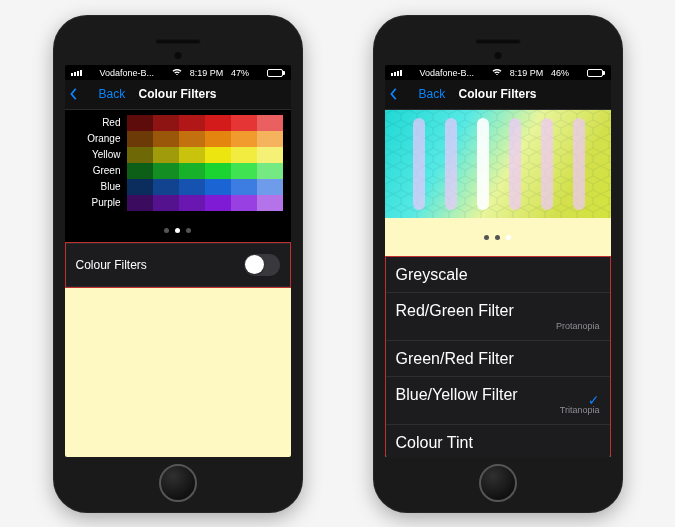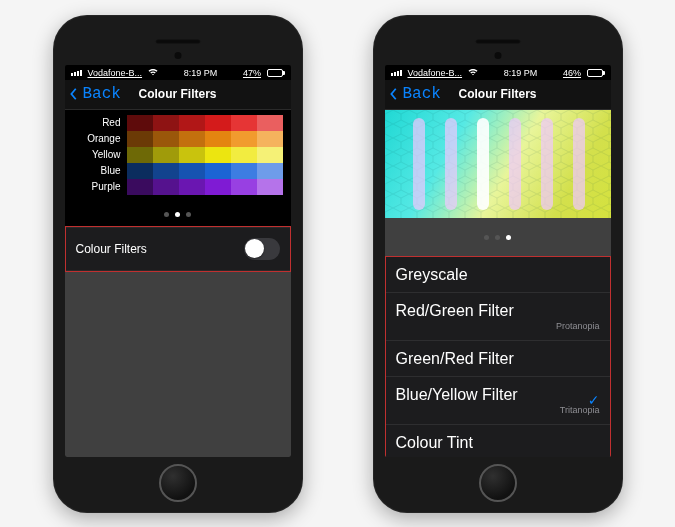--- a/index.html
+++ b/index.html
@@ -65,21 +65,21 @@
     }
     .status-bar {
       display: flex;
       align-items: center;
       justify-content: space-between;
       padding: 3px 6px 1px;
       font-size: 9px;
       color: #fff;
       height: 15px;
     }
-    .status-left, .status-right { display: flex; align-items: center; gap: 6px; text-decoration: underline; }
+    .status-left, .status-right { display: flex; align-items: center; gap: 18px; }
     .signal { display: inline-flex; align-items: flex-end; gap: 1px; }
     .signal i { width: 2px; background: #fff; display:block; }
     .signal i:nth-child(1){height:3px}
     .signal i:nth-child(2){height:4px}
     .signal i:nth-child(3){height:5px}
     .signal i:nth-child(4){height:6px}
     .wifi-icon svg { width: 10px; height: 8px; }
     .battery { display:inline-flex; align-items:center; }
     .battery-body { width: 16px; height: 8px; border: 1px solid #fff; border-radius: 2px; position: relative; padding:1px; }
     .battery-cap { width:1.5px; height:4px; background:#fff; border-radius:0 1px 1px 0; }
@@ -87,38 +87,37 @@
     .nav-bar {
       display: flex;
       align-items: center;
       height: 30px;
       position: relative;
       border-bottom: 0.5px solid #2a2a2a;
       background: #121212;
     }
     .back-btn {
       color: #0a84ff;
-      font-size: 16px;
+      font-size: 12px;
       display: flex;
       align-items: center;
       padding-left: 4px;
-      gap: 4px;
-      font-family: Liberation Mono, monospace;
+      gap: 20px;
     }
     .back-btn svg { width:10px; height:14px; }
     .nav-title {
       position: absolute;
       left: 0; right: 0;
       text-align: center;
       color: #fff;
       font-size: 12px;
       font-weight: 600;
       pointer-events: none;
     }
-    .content { flex: 1; overflow: hidden; background:#404040; }
+    .content { flex: 1; overflow: hidden; background:#fef9c3; }
     
     .swatch-area { background:#000; padding: 5px 8px 0 8px; }
     .swatch-row { display:flex; align-items:center; justify-content:flex-end; height:16px; }
     .swatch-label { color:#fff; font-size:10px; width:50px; text-align:right; padding-right:6px; }
     .sw { width:26px; height:16px; }
     .dots { text-align:center; padding:8px 0 6px; }
     .dots span { display:inline-block; width:5px; height:5px; border-radius:50%; background:#555; margin:0 3px; }
     .dots span.active { background:#fff; }
     .toggle-row {
       display:flex; align-items:center; justify-content:space-between;
@@ -223,20 +222,29 @@
             <div class="swatch-row">
               <div class="swatch-label">Yellow</div>
               <div class="sw" style="background: rgb(110, 105, 6);"></div>
               <div class="sw" style="background: rgb(160, 155, 10);"></div>
               <div class="sw" style="background: rgb(201, 195, 13);"></div>
               <div class="sw" style="background: rgb(236, 229, 16);"></div>
               <div class="sw" style="background: rgb(242, 236, 64);"></div>
               <div class="sw" style="background: rgb(245, 241, 118);"></div>
             </div>
             <div class="swatch-row">
+              <div class="swatch-label">Green</div>
+              <div class="sw" style="background: rgb(13, 94, 23);"></div>
+              <div class="sw" style="background: rgb(19, 142, 34);"></div>
+              <div class="sw" style="background: rgb(23, 177, 42);"></div>
+              <div class="sw" style="background: rgb(27, 212, 50);"></div>
+              <div class="sw" style="background: rgb(64, 227, 82);"></div>
+              <div class="sw" style="background: rgb(117, 234, 130);"></div>
+            </div>
+            <div class="swatch-row">
               <div class="swatch-label">Blue</div>
               <div class="sw" style="background: rgb(11, 45, 94);"></div>
               <div class="sw" style="background: rgb(18, 67, 142);"></div>
               <div class="sw" style="background: rgb(22, 83, 177);"></div>
               <div class="sw" style="background: rgb(27, 100, 212);"></div>
               <div class="sw" style="background: rgb(61, 125, 226);"></div>
               <div class="sw" style="background: rgb(110, 156, 234);"></div>
             </div>
             <div class="swatch-row">
               <div class="swatch-label">Purple</div>

